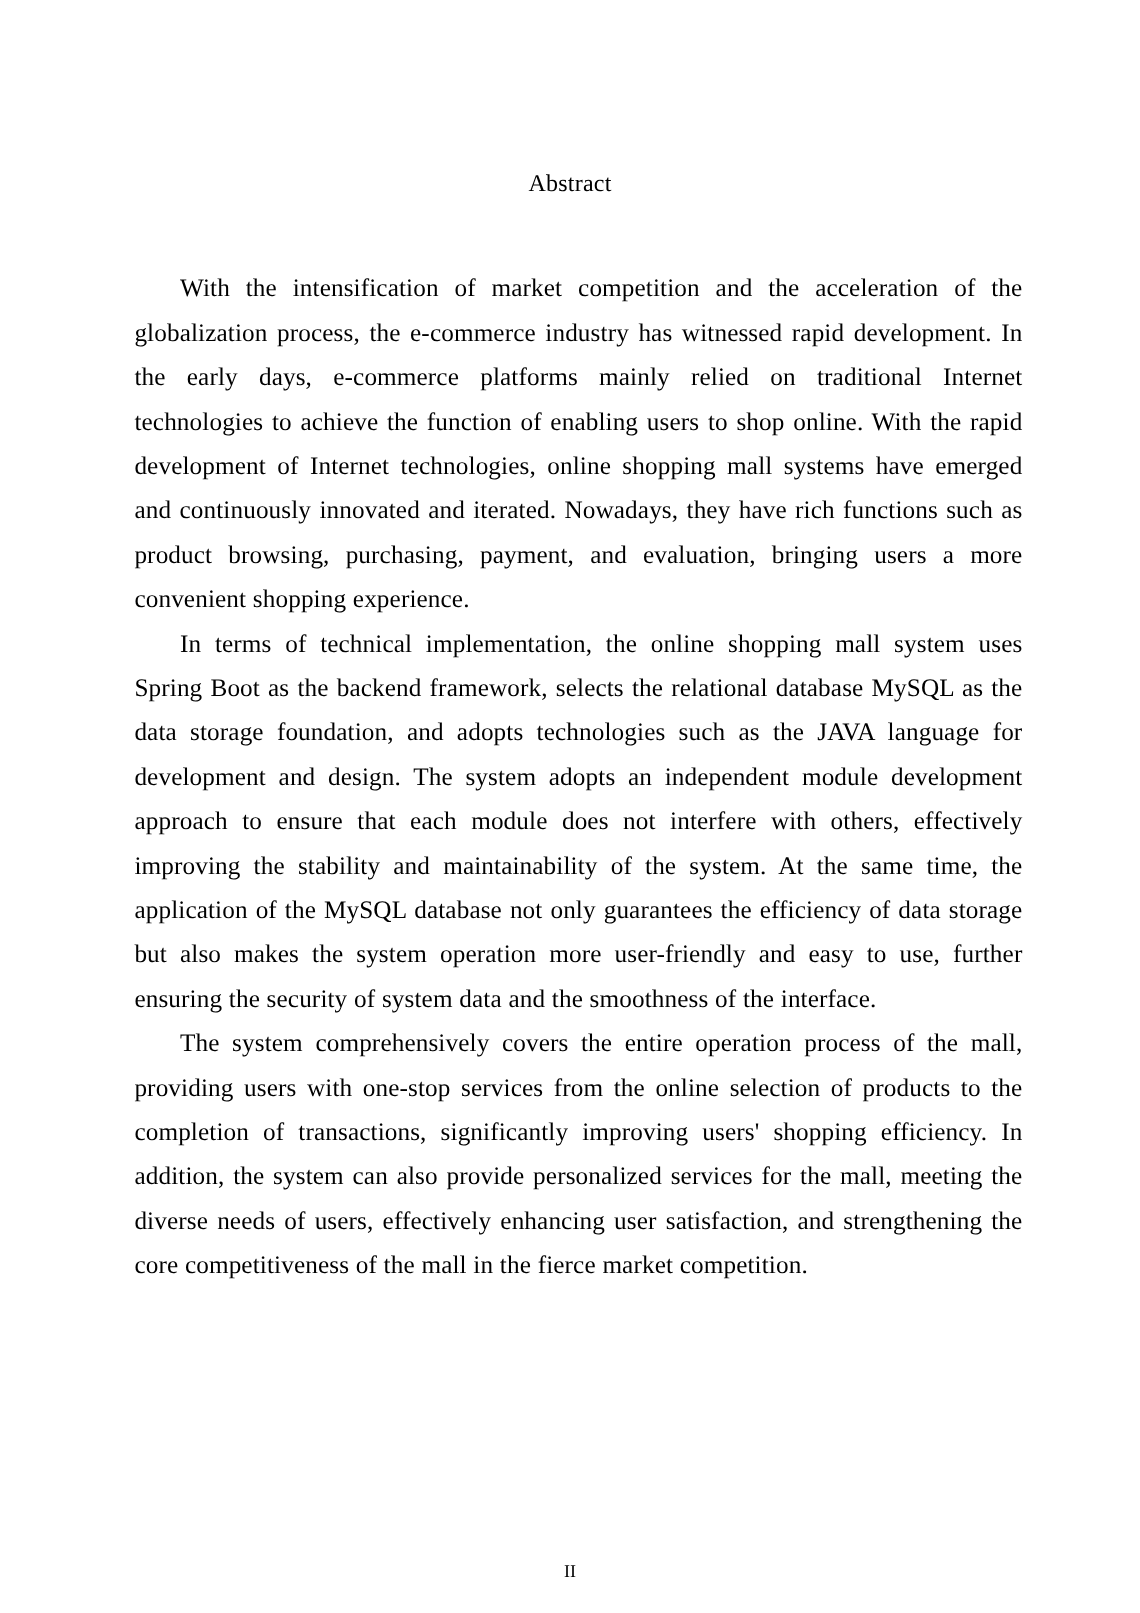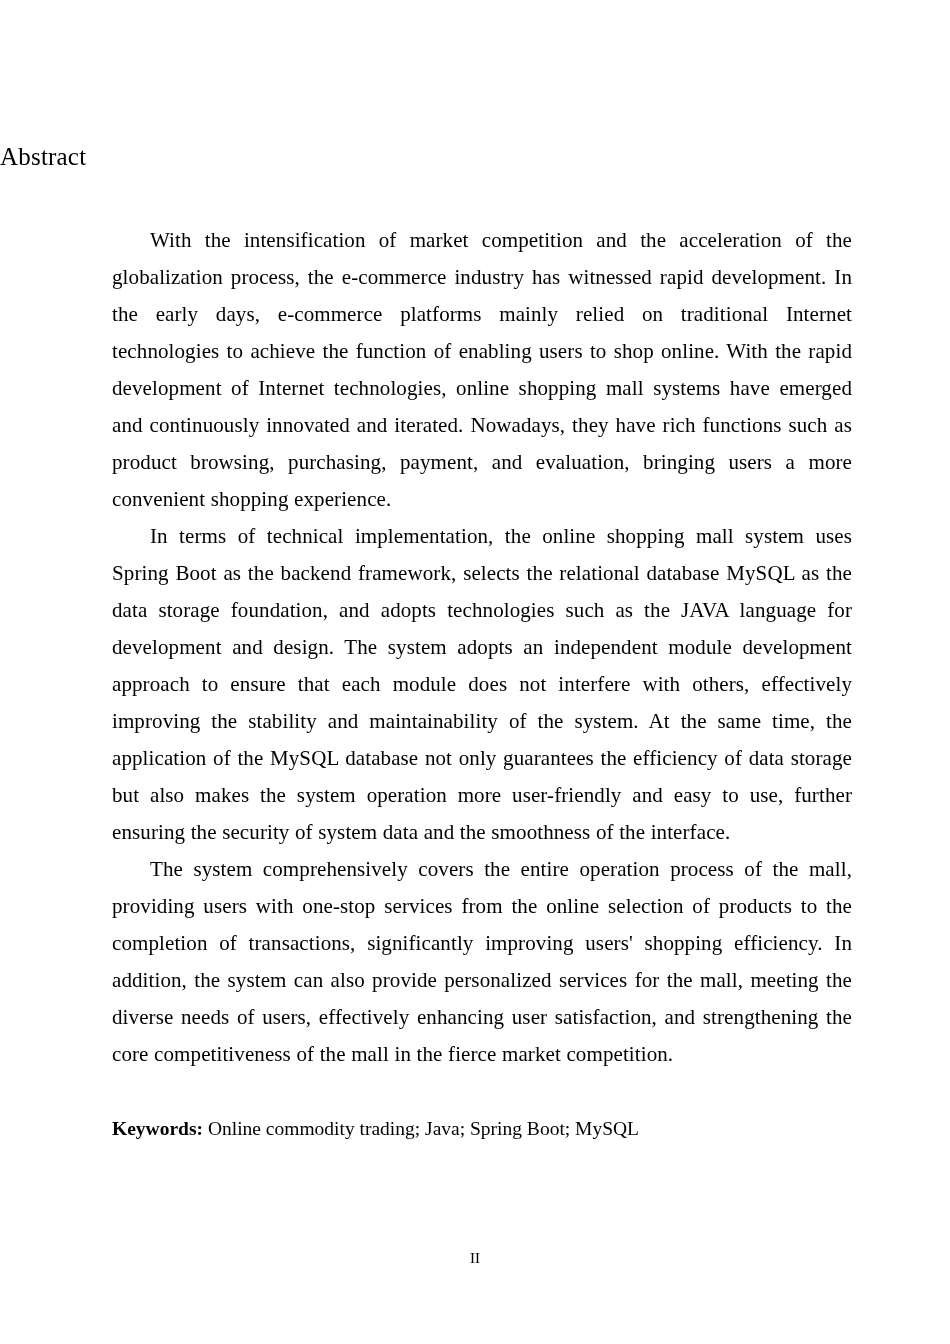--- a/index.html
+++ b/index.html
@@ -15,22 +15,22 @@
     margin: 0 auto;
     overflow: hidden;
     font-family: "Liberation Serif", "DejaVu Serif", serif;
     color: #000000;
   }
   .doc-title {
     position: absolute;
     top: 124px;
     left: 0;
     width: 950px;
-    text-align: left;
-    font-size: 25px;
+    text-align: center;
+    font-size: 20px;
     font-weight: normal;
     line-height: 32px;
     letter-spacing: 0.2px;
   }
   .body-block {
     position: absolute;
     top: 222px;
     left: 112px;
     width: 740px;
   }
@@ -52,21 +52,21 @@
     text-indent: 0;
     text-align: left;
     font-size: 19.5px;
     line-height: 37px;
   }
   .keywords-label {
     font-weight: bold;
   }
   .page-number {
     position: absolute;
-    top: 1248px;
+    top: 1300px;
     left: 0;
     width: 950px;
     text-align: center;
     font-size: 15px;
     line-height: 20px;
   }
 </style>
 </head>
 <body>
 
@@ -75,19 +75,18 @@
   <h1 class="doc-title">Abstract</h1>
 
   <div class="body-block">
 
     <p class="para">With the intensification of market competition and the acceleration of the globalization process, the e-commerce industry has witnessed rapid development. In the early days, e-commerce platforms mainly relied on traditional Internet technologies to achieve the function of enabling users to shop online. With the rapid development of Internet technologies, online shopping mall systems have emerged and continuously innovated and iterated. Nowadays, they have rich functions such as product browsing, purchasing, payment, and evaluation, bringing users a more convenient shopping experience.</p>
 
     <p class="para">In terms of technical implementation, the online shopping mall system uses Spring Boot as the backend framework, selects the relational database MySQL as the data storage foundation, and adopts technologies such as the JAVA language for development and design. The system adopts an independent module development approach to ensure that each module does not interfere with others, effectively improving the stability and maintainability of the system. At the same time, the application of the MySQL database not only guarantees the efficiency of data storage but also makes the system operation more user-friendly and easy to use, further ensuring the security of system data and the smoothness of the interface.</p>
 
     <p class="para">The system comprehensively covers the entire operation process of the mall, providing users with one-stop services from the online selection of products to the completion of transactions, significantly improving users' shopping efficiency. In addition, the system can also provide personalized services for the mall, meeting the diverse needs of users, effectively enhancing user satisfaction, and strengthening the core competitiveness of the mall in the fierce market competition.</p>
 
-    <p class="keywords"><span class="keywords-label">Keywords:</span><span> Online commodity trading; Java; Spring Boot; MySQL</span></p>
 
   </div>
 
   <div class="page-number">II</div>
 
 </div>
 
 </body></html>

